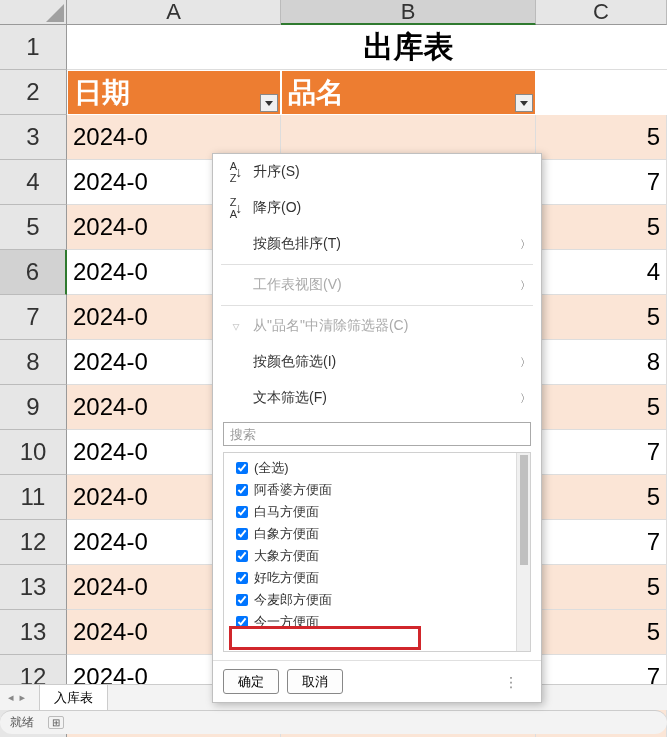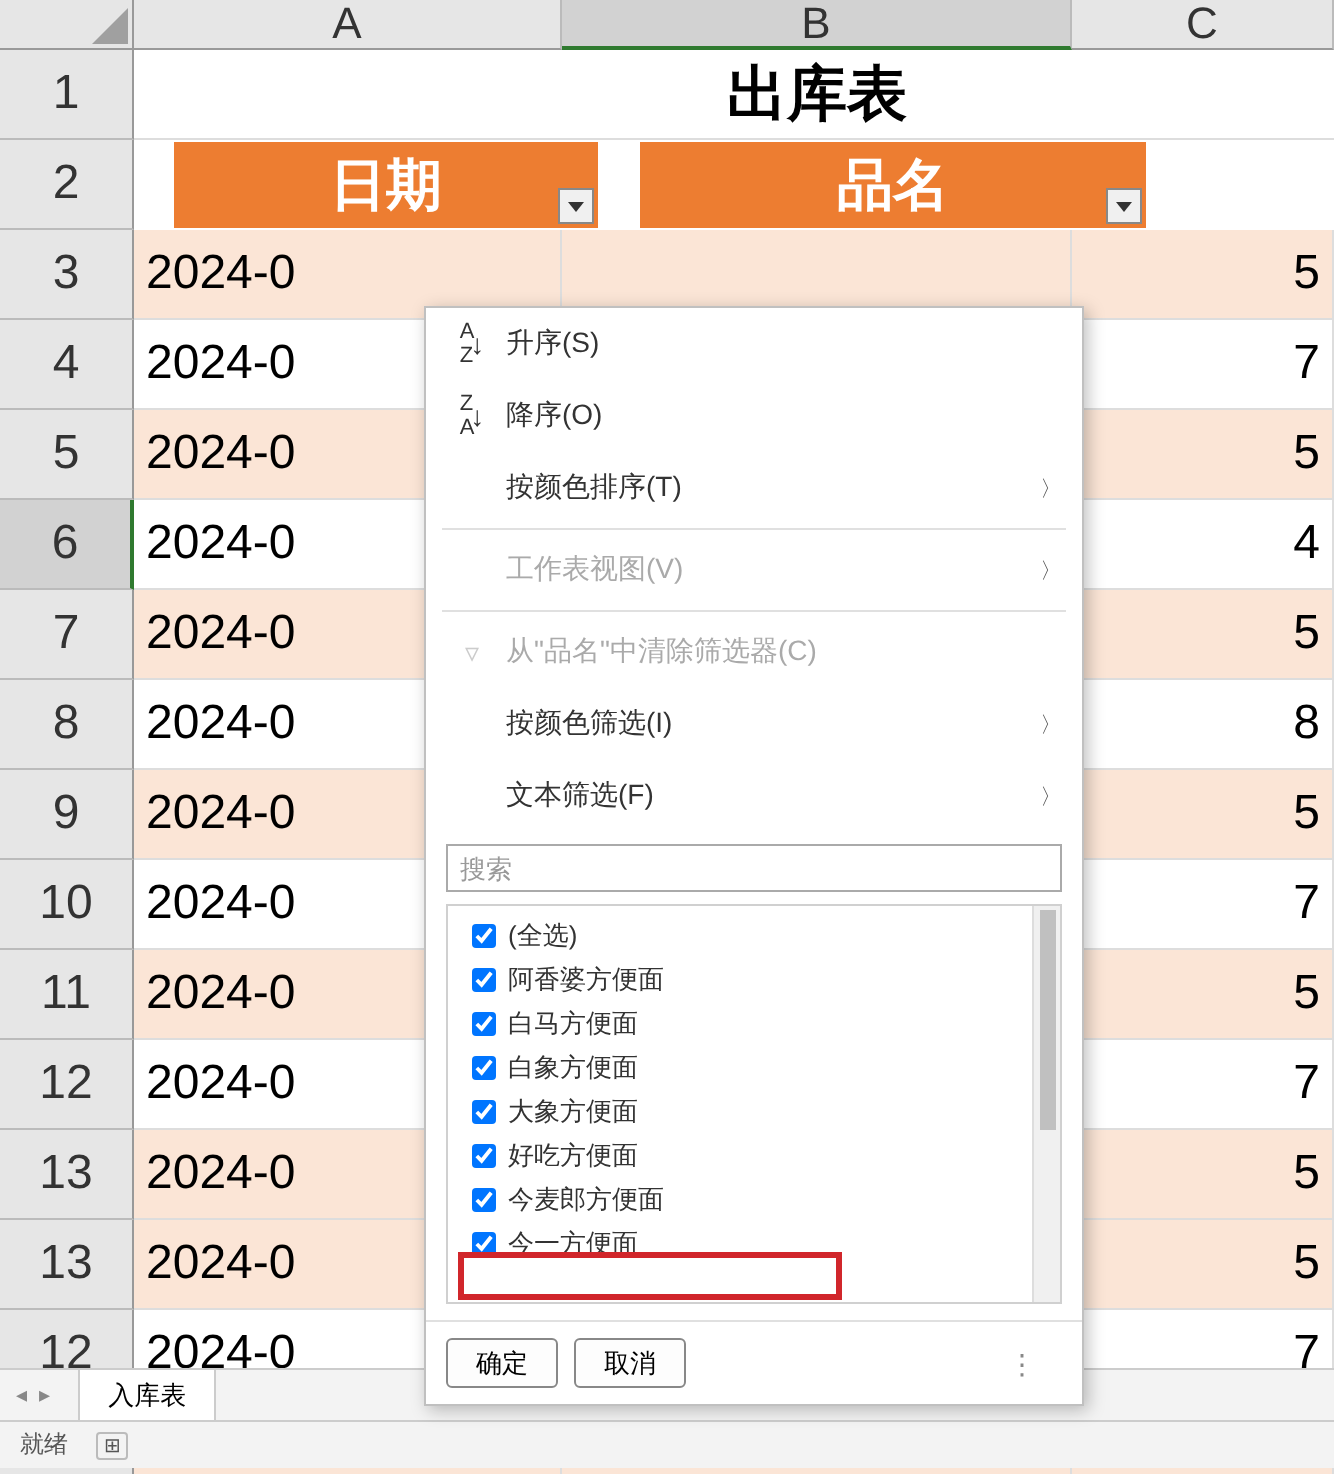--- a/index.html
+++ b/index.html
@@ -33,21 +33,21 @@
 .cell.colA { width: 214px; }
 .cell.colB { width: 255px; }
 .cell.colC { width: 131px; justify-content: flex-end; }
 
 
 .title-row .cell { justify-content: center; font-size: 30px; font-weight: 700; background: #fff; border-right: none; }
 .title-row .colA { border-right: none; }
 .title-row .colB { border-right: none; }
 
 
-.header-row .cell { background: #ed7d31; color: #fff; font-size: 28px; font-weight: 700; justify-content: center; border: 1px solid #fff; position: relative; margin-left: 19px; }
+.header-row .cell { background: #ed7d31; color: #fff; font-size: 28px; font-weight: 700; justify-content: flex-start; border: 1px solid #fff; position: relative; }
 .filter-btn { position: absolute; right: 2px; bottom: 2px; width: 18px; height: 18px; background: #f0f0f0; border: 1px solid #888; display: flex; align-items: center; justify-content: center; }
 .filter-btn::after { content: ""; width: 0; height: 0; border-left: 4px solid transparent; border-right: 4px solid transparent; border-top: 5px solid #333; }
 
 
 .alt .cell { background: #fbe5d6; }
 
 
 .filter-menu {
   position: absolute;
   left: 212px;
@@ -93,21 +93,21 @@
 .menu-btn { min-width: 56px; height: 25px; border: 1px solid #888; background: #fdfdfd; border-radius: 3px; font-size: 13px; padding: 0 10px; }
 
 .footer-dots { color: #888; letter-spacing: 3px; font-size: 14px; margin-left: auto; margin-right: 10px; }
 
 
 .sheet-tabs { position: absolute; top: 684px; left: 0; width: 667px; height: 26px; background: #f3f3f3; border-top: 1px solid #ccc; display: flex; align-items: center; font-size: 13px; }
 .tab-navs { display: flex; gap: 2px; padding: 0 6px; color: #888; }
 .tab-navs span { padding: 0 2px; font-size: 11px; }
 .sheet-tab { padding: 4px 14px; border: 1px solid #ccc; border-bottom: none; background: #fff; margin-left: 6px; }
 
-.statusbar { position: absolute; top: 710px; left: 0; width: 667px; height: 24px; background: #f3f3f3; border-top: 1px solid #ccc; display: flex; align-items: center; font-size: 12px; padding: 0 10px; gap: 14px; color: #555; }
+.statusbar { position: absolute; top: 710px; left: 0; width: 667px; height: 24px; background: #f3f3f3; border-top: 1px solid #ccc; display: flex; align-items: center; font-size: 12px; padding: 0 10px; gap: 14px; color: #555; border-radius: 12px; }
 
 </style>
 </head>
 <body>
 
 <div class="grid-container">
 
   <div class="col-header-row">
     <div class="corner"></div>
     <div class="col-h col-A">A</div>

